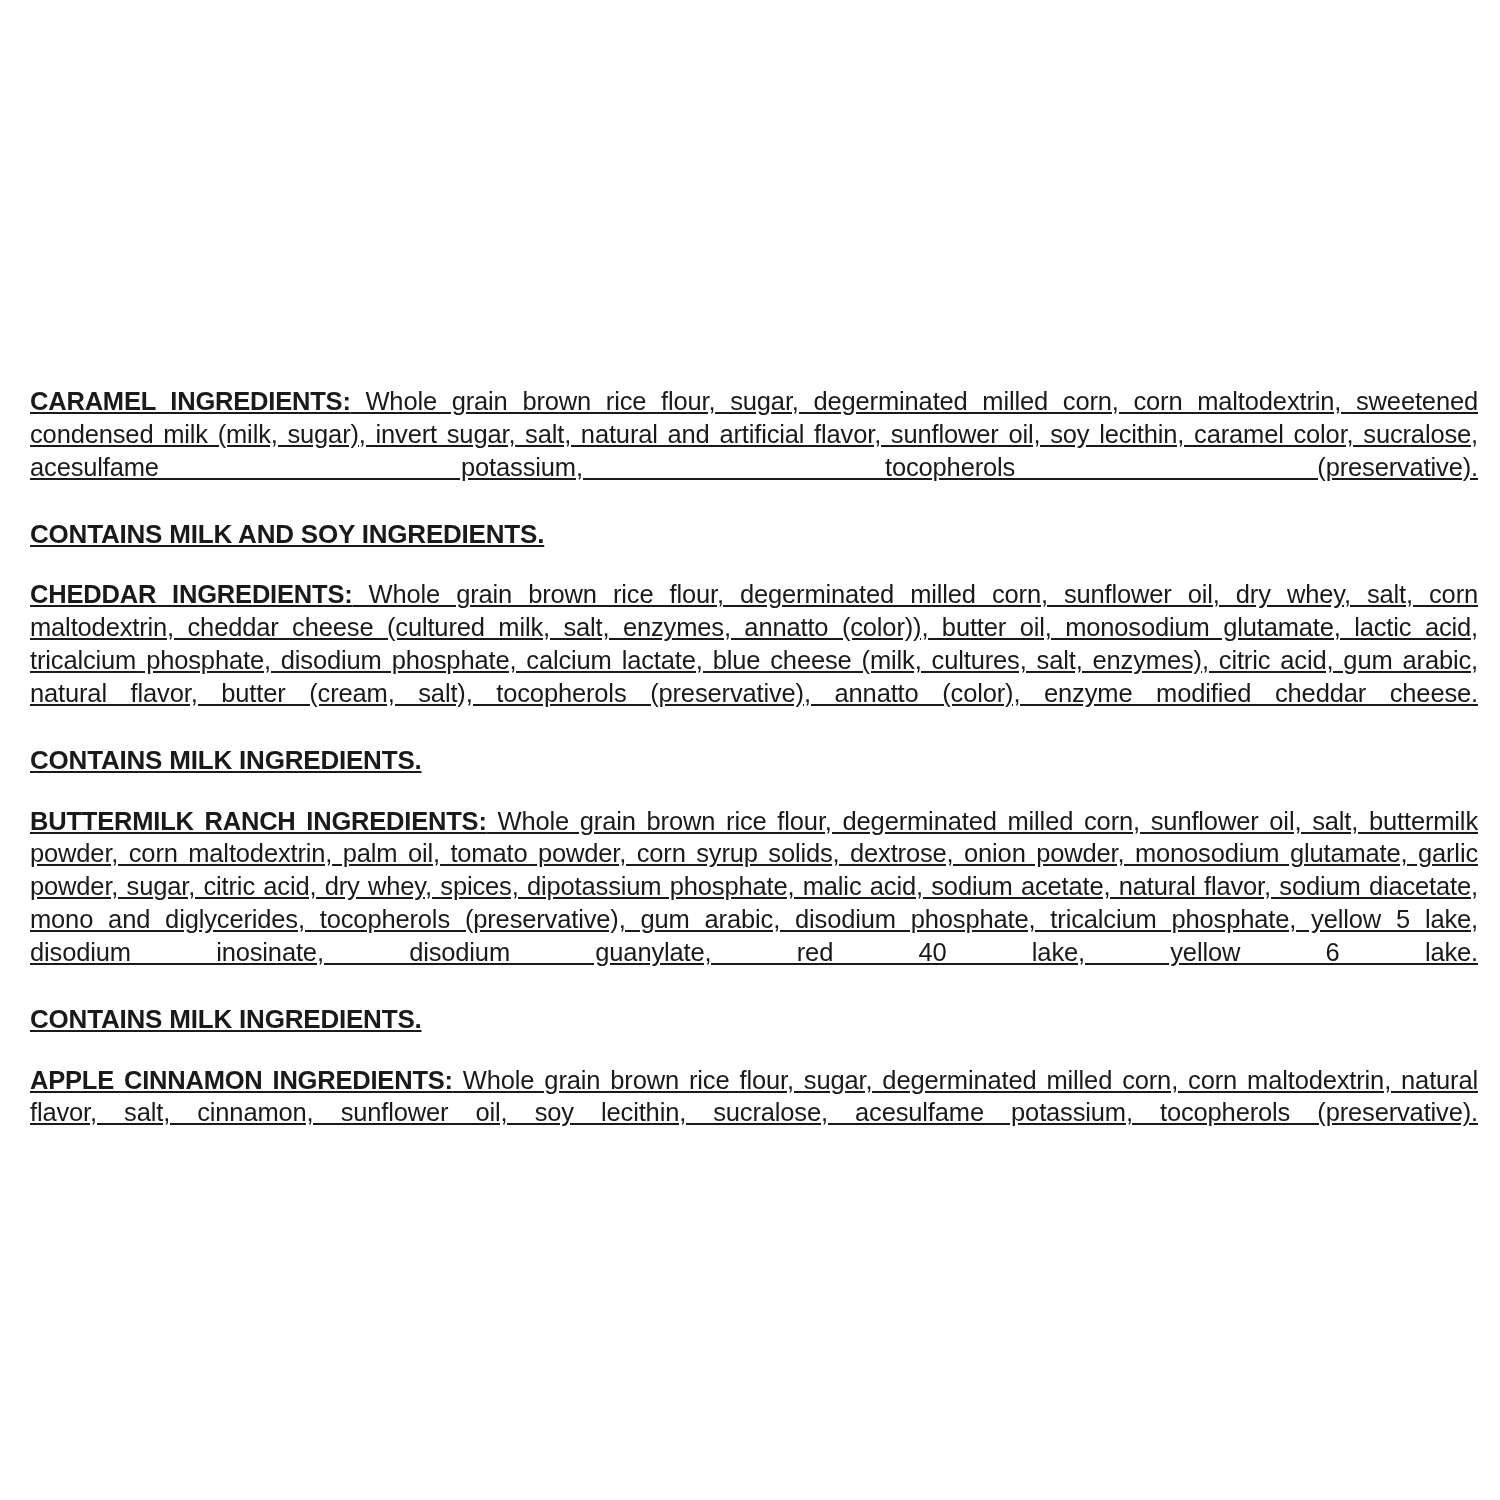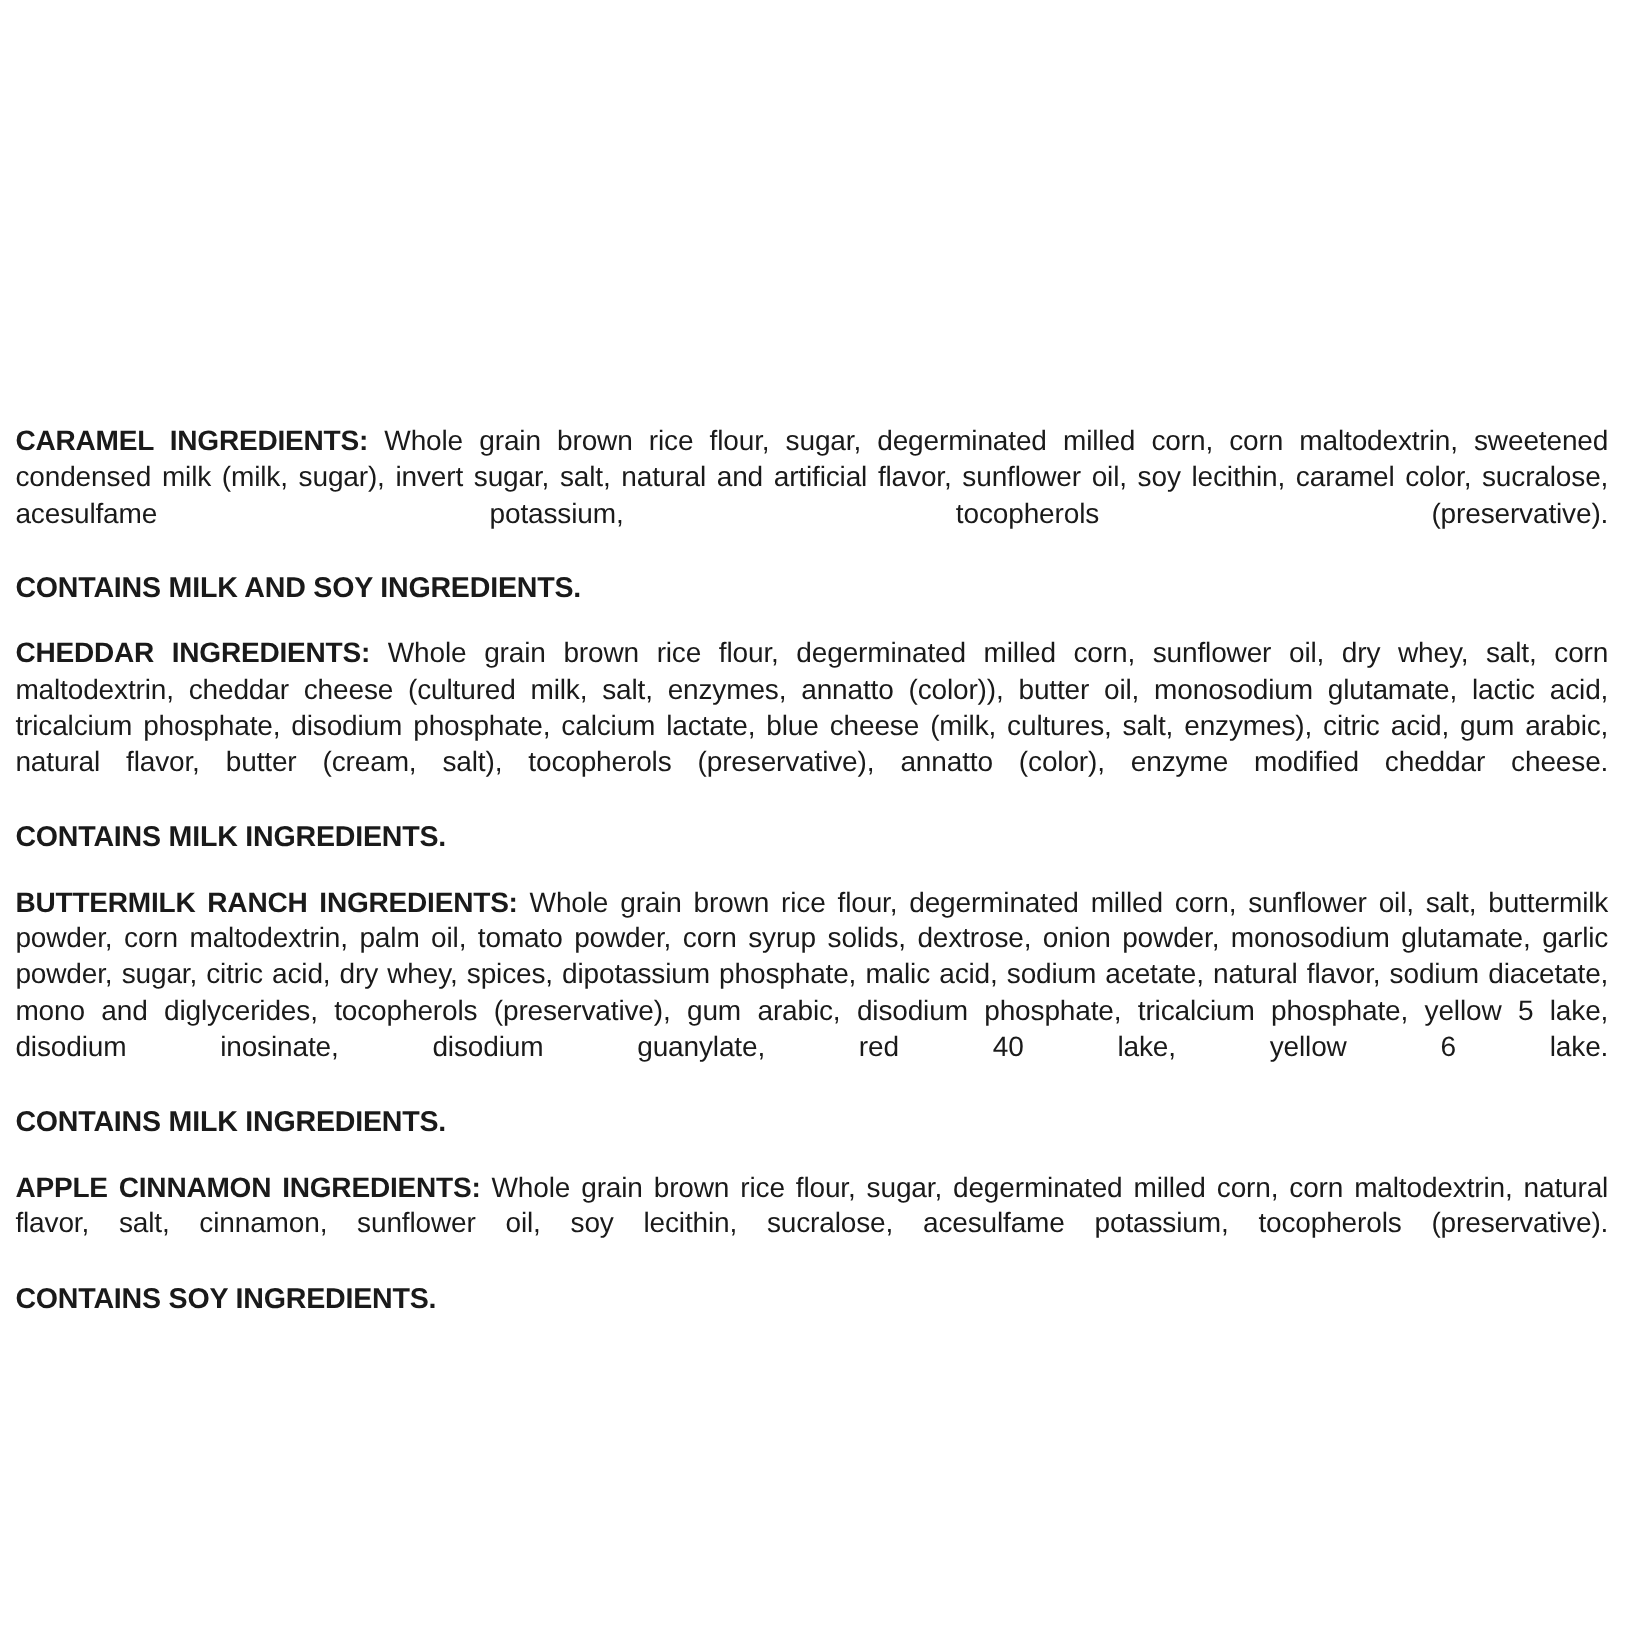--- a/index.html
+++ b/index.html
@@ -15,23 +15,24 @@
     -webkit-font-smoothing: antialiased;
   }
   .page {
     position: relative;
     width: 1500px;
     height: 1500px;
     box-sizing: border-box;
   }
   .content {
     position: absolute;
-    left: 14px;
+    left: 30px;
     top: 385px;
     width: 1448px;
+    text-decoration: underline;
   }
   .block {
     margin-bottom: 27px;
   }
   .block:last-child {
     margin-bottom: 0;
   }
   .ingredients {
     font-size: 25.5px;
     line-height: 1.285;
@@ -75,17 +76,16 @@
       <p class="contains">CONTAINS MILK INGREDIENTS.</p>
     </div>
 
     <div class="block">
       <p class="ingredients"><span class="heading">BUTTERMILK RANCH INGREDIENTS:</span><span> Whole grain brown rice flour, degerminated milled corn, sunflower oil, salt, buttermilk powder, corn maltodextrin, palm oil, tomato powder, corn syrup solids, dextrose, onion powder, monosodium glutamate, garlic powder, sugar, citric acid, dry whey, spices, dipotassium phosphate, malic acid, sodium acetate, natural flavor, sodium diacetate, mono and diglycerides, tocopherols (preservative), gum arabic, disodium phosphate, tricalcium phosphate, yellow 5 lake, disodium inosinate, disodium guanylate, red 40 lake, yellow 6 lake.</span></p>
       <p class="contains">CONTAINS MILK INGREDIENTS.</p>
     </div>
 
     <div class="block">
       <p class="ingredients"><span class="heading">APPLE CINNAMON INGREDIENTS:</span><span> Whole grain brown rice flour, sugar, degerminated milled corn, corn maltodextrin, natural flavor, salt, cinnamon, sunflower oil, soy lecithin, sucralose, acesulfame potassium, tocopherols (preservative).</span></p>
-      <p class="contains">CONTAINS SOY INGREDIENTS.</p>
     </div>
 
   </div>
 </div>
 
 </body></html>

